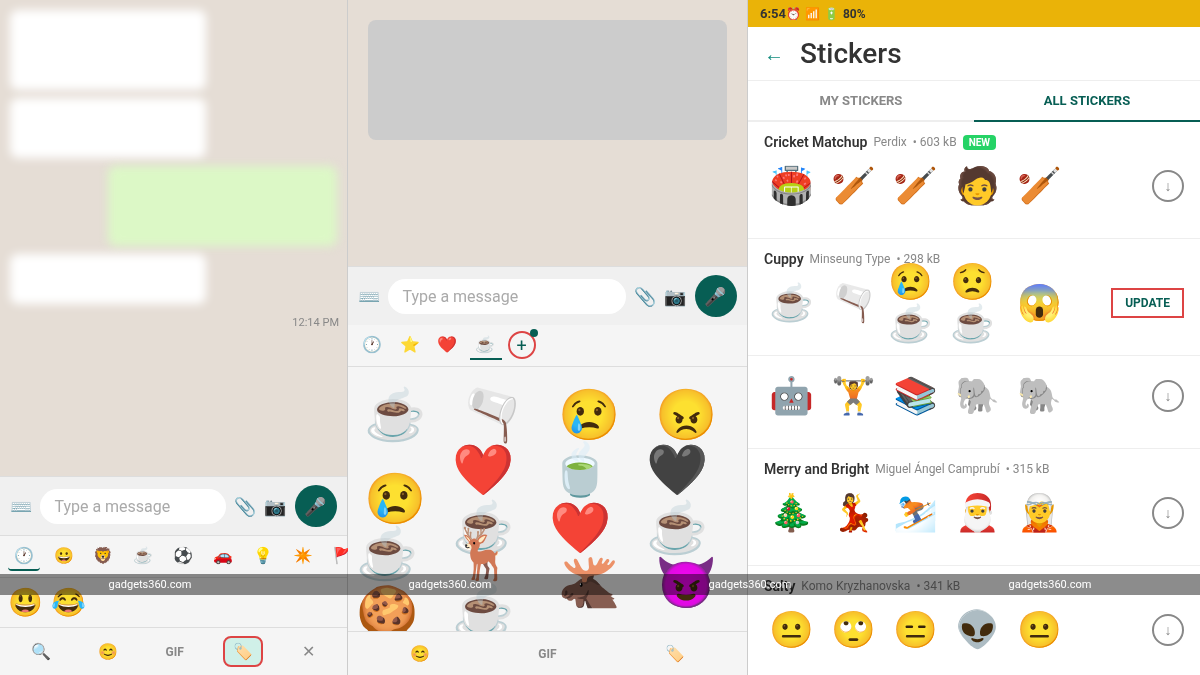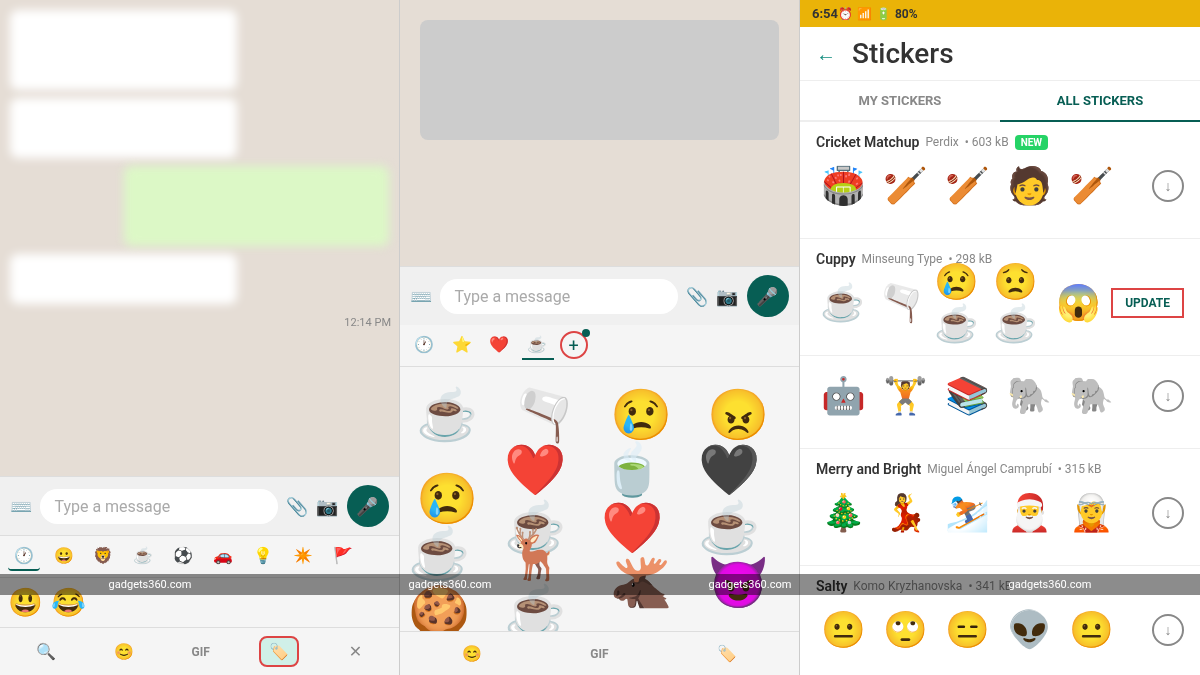--- a/index.html
+++ b/index.html
@@ -14,21 +14,21 @@
 
     
     .panel {
       position: relative;
       display: flex;
       flex-direction: column;
       height: 675px;
     }
 
     .panel-left {
-      width: 400px;
+      width: 348px;
       background: #e5ddd5;
       border-right: 1px solid #ccc;
     }
 
     .panel-middle {
       width: 400px;
       background: #e5ddd5;
       border-right: 1px solid #ccc;
     }
 

